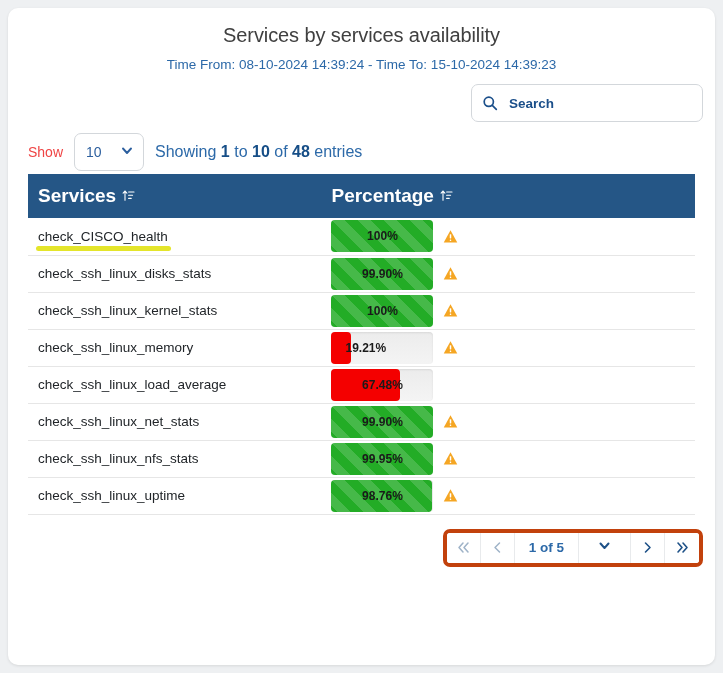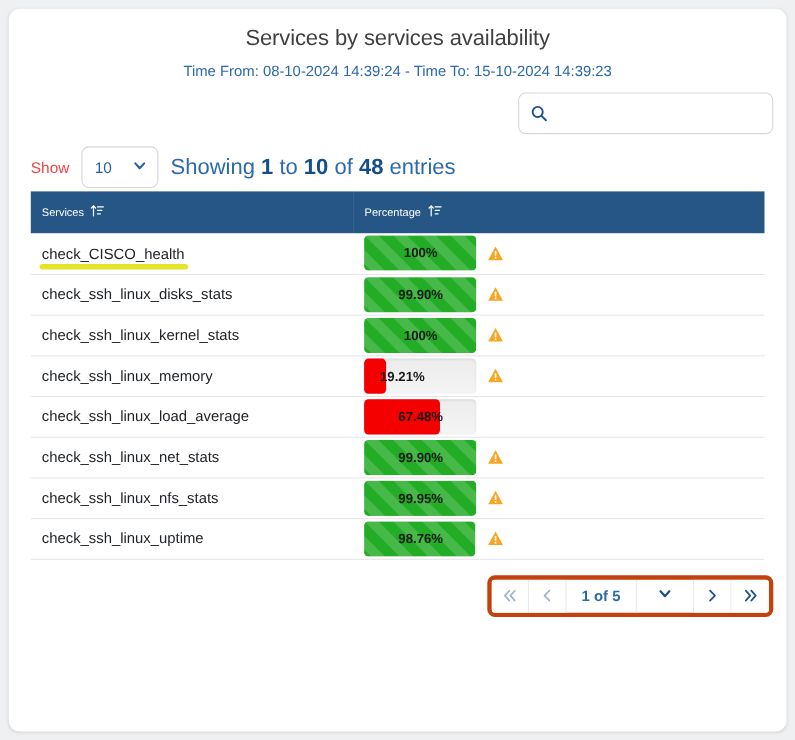--- a/index.html
+++ b/index.html
@@ -85,32 +85,32 @@
     display: flex; align-items: center;
     padding-left: 11px;
     font-size: 14px;
     color: #2c5f9e;
     cursor: pointer;
   }
   #length-select .chev {
     position: absolute; right: 9px; top: 50%;
     transform: translateY(-50%);
   }
-  #info-text { font-size: 20px; color: #2c69a8; white-space: nowrap; }
+  #info-text { font-size: 16px; color: #2c69a8; white-space: nowrap; }
   #info-text b { font-weight: bold; color: #1d5severity; }
   #info-text b { color: #164e87; }
 
   
   #table-wrap { padding: 0 20px; }
   table { width: 100%; border-collapse: collapse; table-layout: fixed; }
   thead th {
     background: #255686;
     color: #ffffff;
-    font-size: 10px;
-    font-weight: normal;
+    font-size: 19px;
+    font-weight: bold;
     text-align: left;
     padding: 11px 0 11px 10px;
     height: 38px;
     vertical-align: middle;
   }
   thead th.c1 { width: 44%; }
   thead th.c2 { width: 56%; }
   .th-inner { display: inline-flex; align-items: center; gap: 6px; }
   tbody td {
     border-bottom: 1px solid #e6e6e6;
@@ -212,20 +212,21 @@
   <p id="subtitle">Time From: 08-10-2024 14:39:24 - Time To: 15-10-2024 14:39:23</p>
 
   <div id="search-row">
     <div id="search-box">
       <span>
         <svg width="16" height="16" viewBox="0 0 16 16" fill="none" stroke="#1b4f8a" stroke-width="1.7">
           <circle cx="6.8" cy="6.8" r="4.6"></circle>
           <line x1="10.3" y1="10.3" x2="14.3" y2="14.3" stroke-linecap="round"></line>
         </svg>
       </span>
+      <input id="search-input" type="text" placeholder="Search" style="">
     </div>
   </div>
 
   <div id="controls-row">
     <span class="lbl-show">Show</span>
     <div id="length-select">
       <span>10</span>
       <span class="chev">
         <svg width="14" height="14" viewBox="0 0 14 14" fill="none" stroke="#2c5f9e" stroke-width="1.9" stroke-linecap="round" stroke-linejoin="round">
           <polyline points="3,5 7,9.5 11,5"></polyline>

